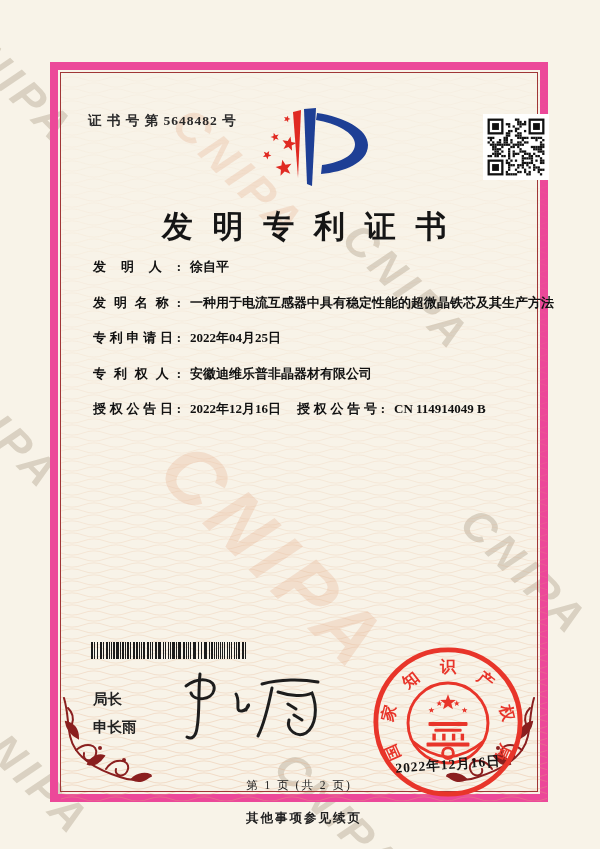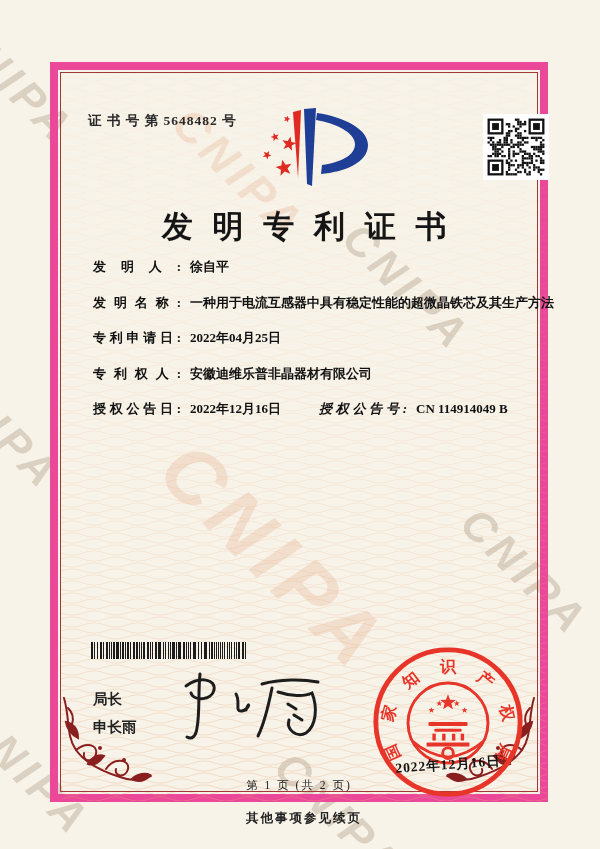--- a/index.html
+++ b/index.html
@@ -28,21 +28,21 @@
           color:#2a2a2a;letter-spacing:1px;}
   .logo{position:absolute;left:183px;top:36px;width:132px;height:86px;}
   .qr{position:absolute;left:425px;top:44px;width:66px;height:66px;}
   .title{position:absolute;left:0;top:128px;width:100%;margin:8px;text-align:center;
          font-size:31px;font-weight:700;color:#151515;letter-spacing:6px;}
   
   .fields{position:absolute;left:35px;top:188px;width:440px;}
   .frow{height:21px;margin-bottom:14.5px;white-space:nowrap;font-size:13px;font-weight:600;color:#111;}
   .flabel{display:inline-block;width:88px;text-align:justify;text-align-last:justify;vertical-align:top;}
   .fvalue{margin-left:9px;}
-  .gpair2{margin-left:38px;font-style:italic;}
+  .gpair2{margin-left:16px;}
   
   .paras{position:absolute;left:28px;top:424px;width:446px;font-size:13px;
          line-height:1.85;color:#1c1c1c;}
   .paras p{margin:0;text-indent:2em;letter-spacing:0.5px;}
   
   .barcode{position:absolute;left:33px;top:572px;width:158px;height:17px;}
   .director{position:absolute;left:35px;top:620px;font-size:14.5px;font-weight:700;color:#222;}
   .director div{margin-bottom:9px;}
   .signature{position:absolute;left:108px;top:596px;width:170px;height:90px;}
   .seal-wrap{position:absolute;left:312px;top:574px;width:156px;height:156px;}

